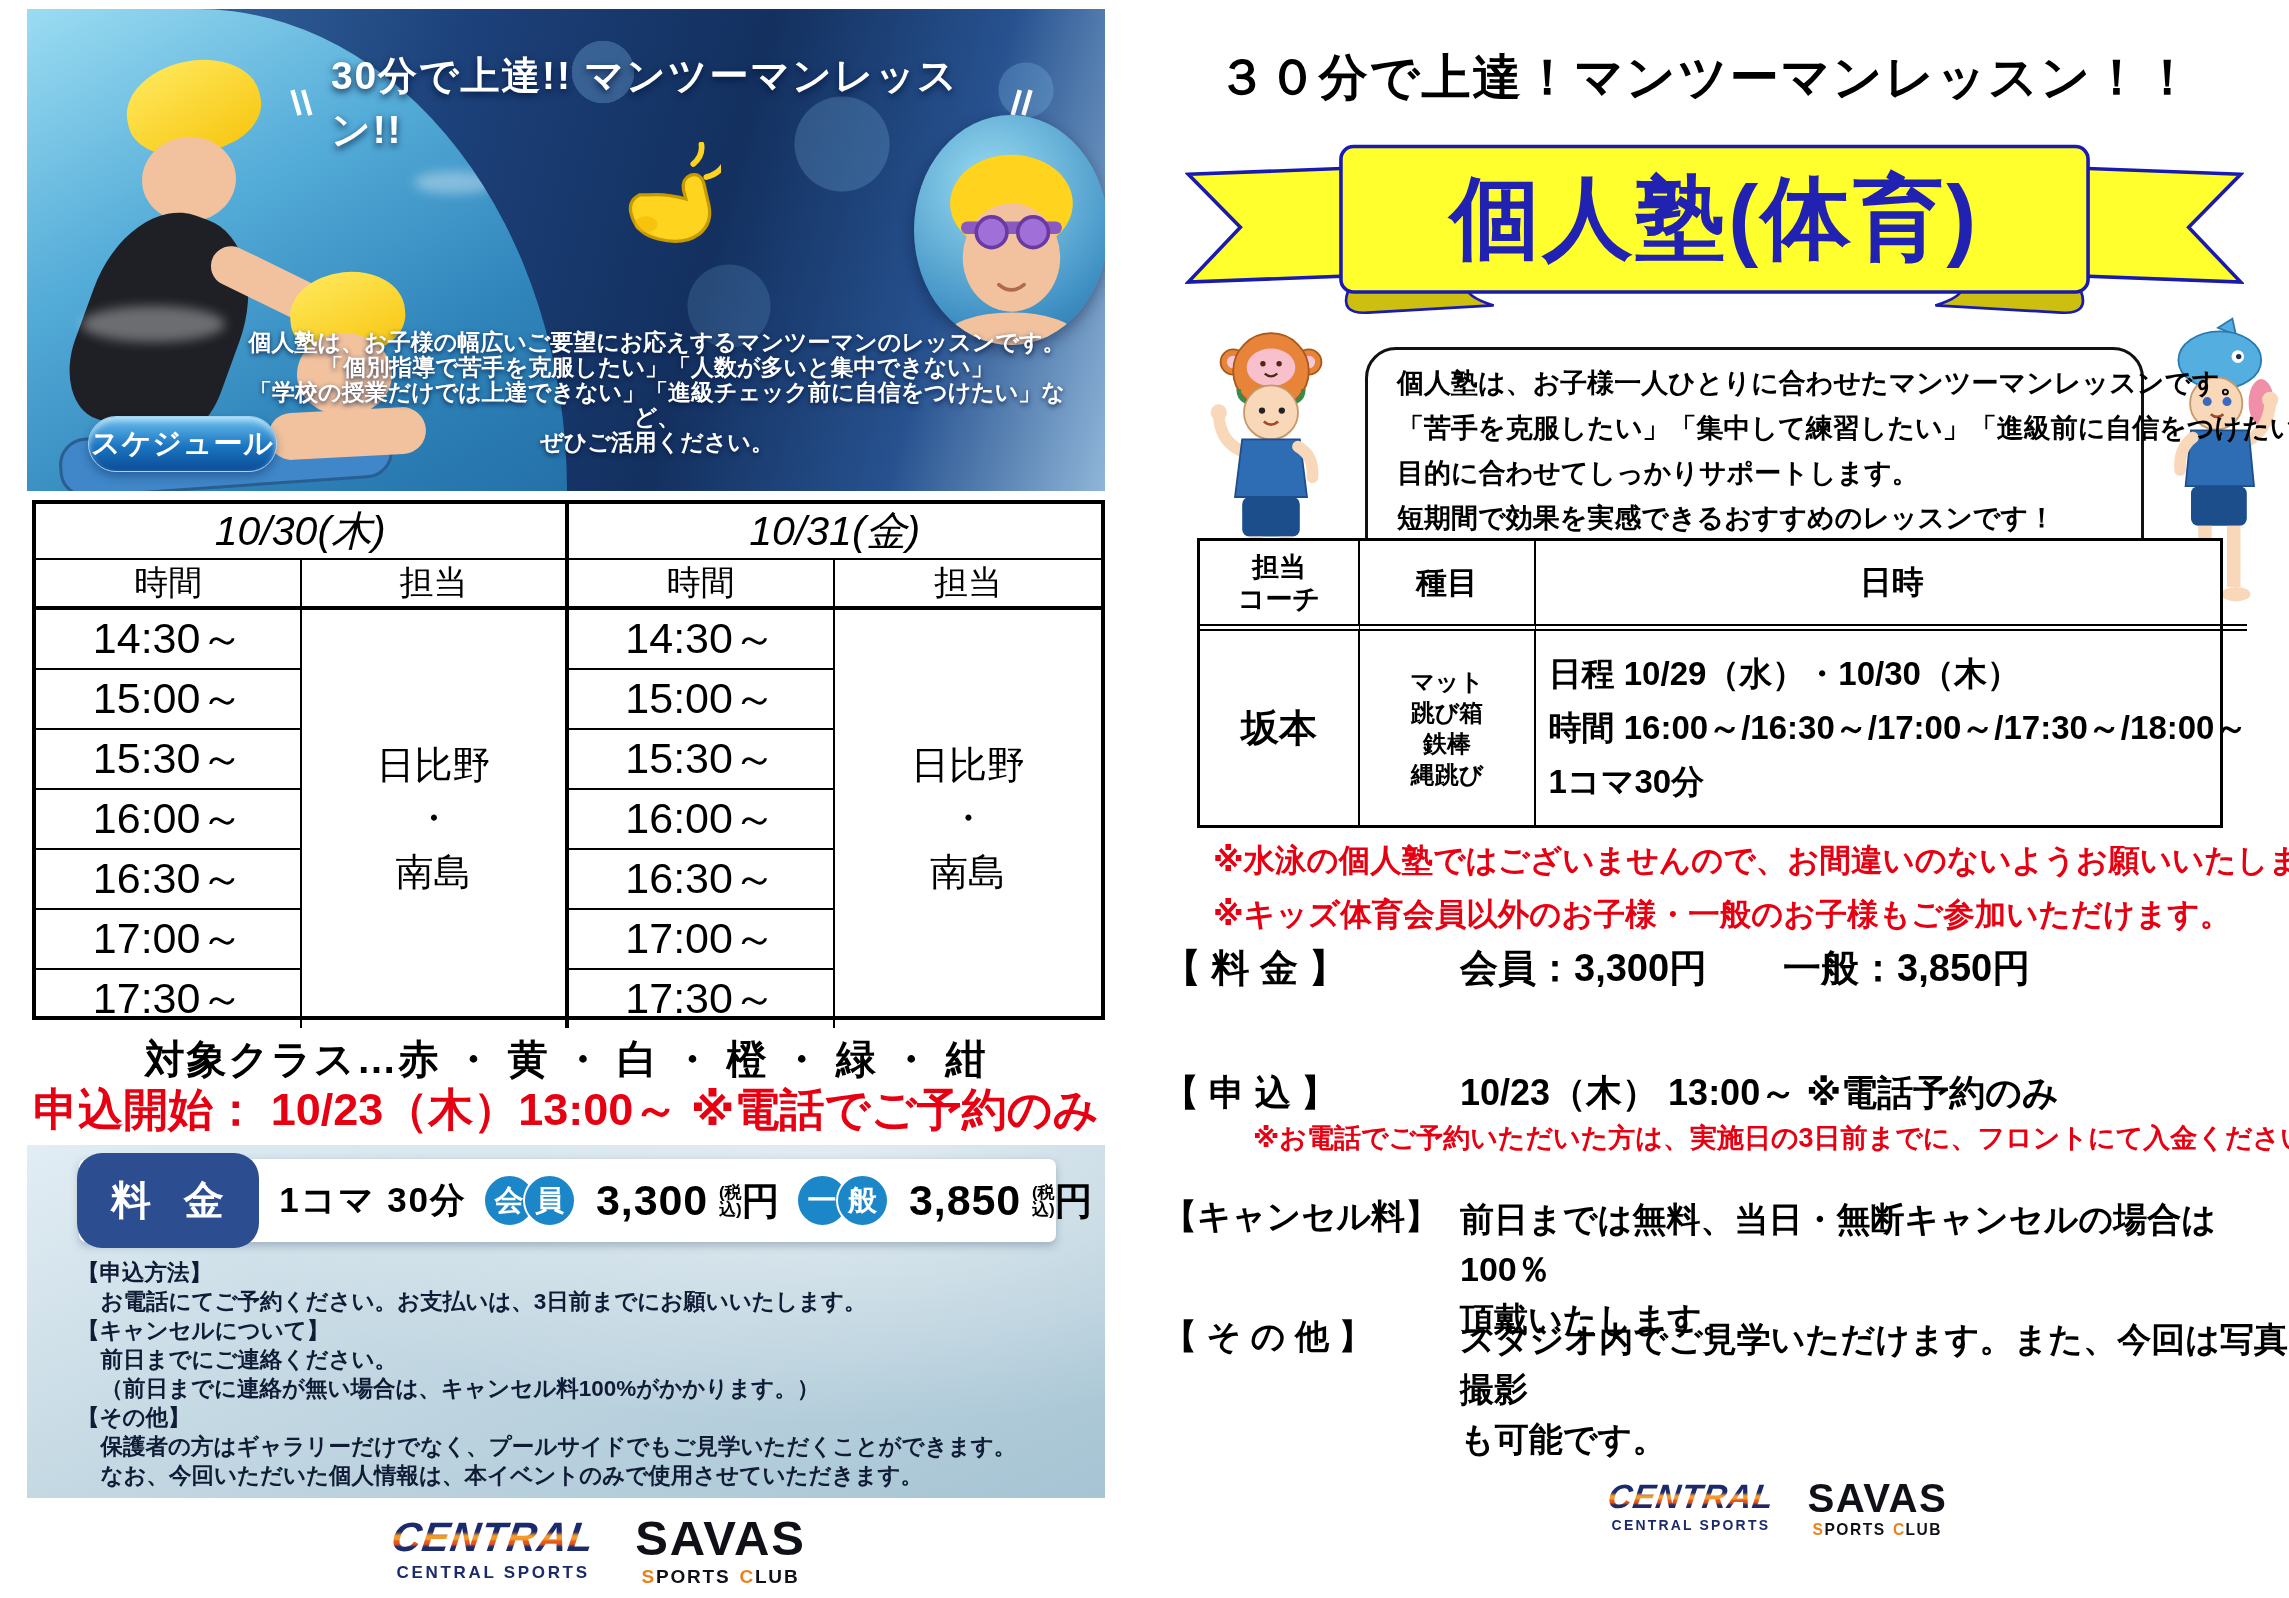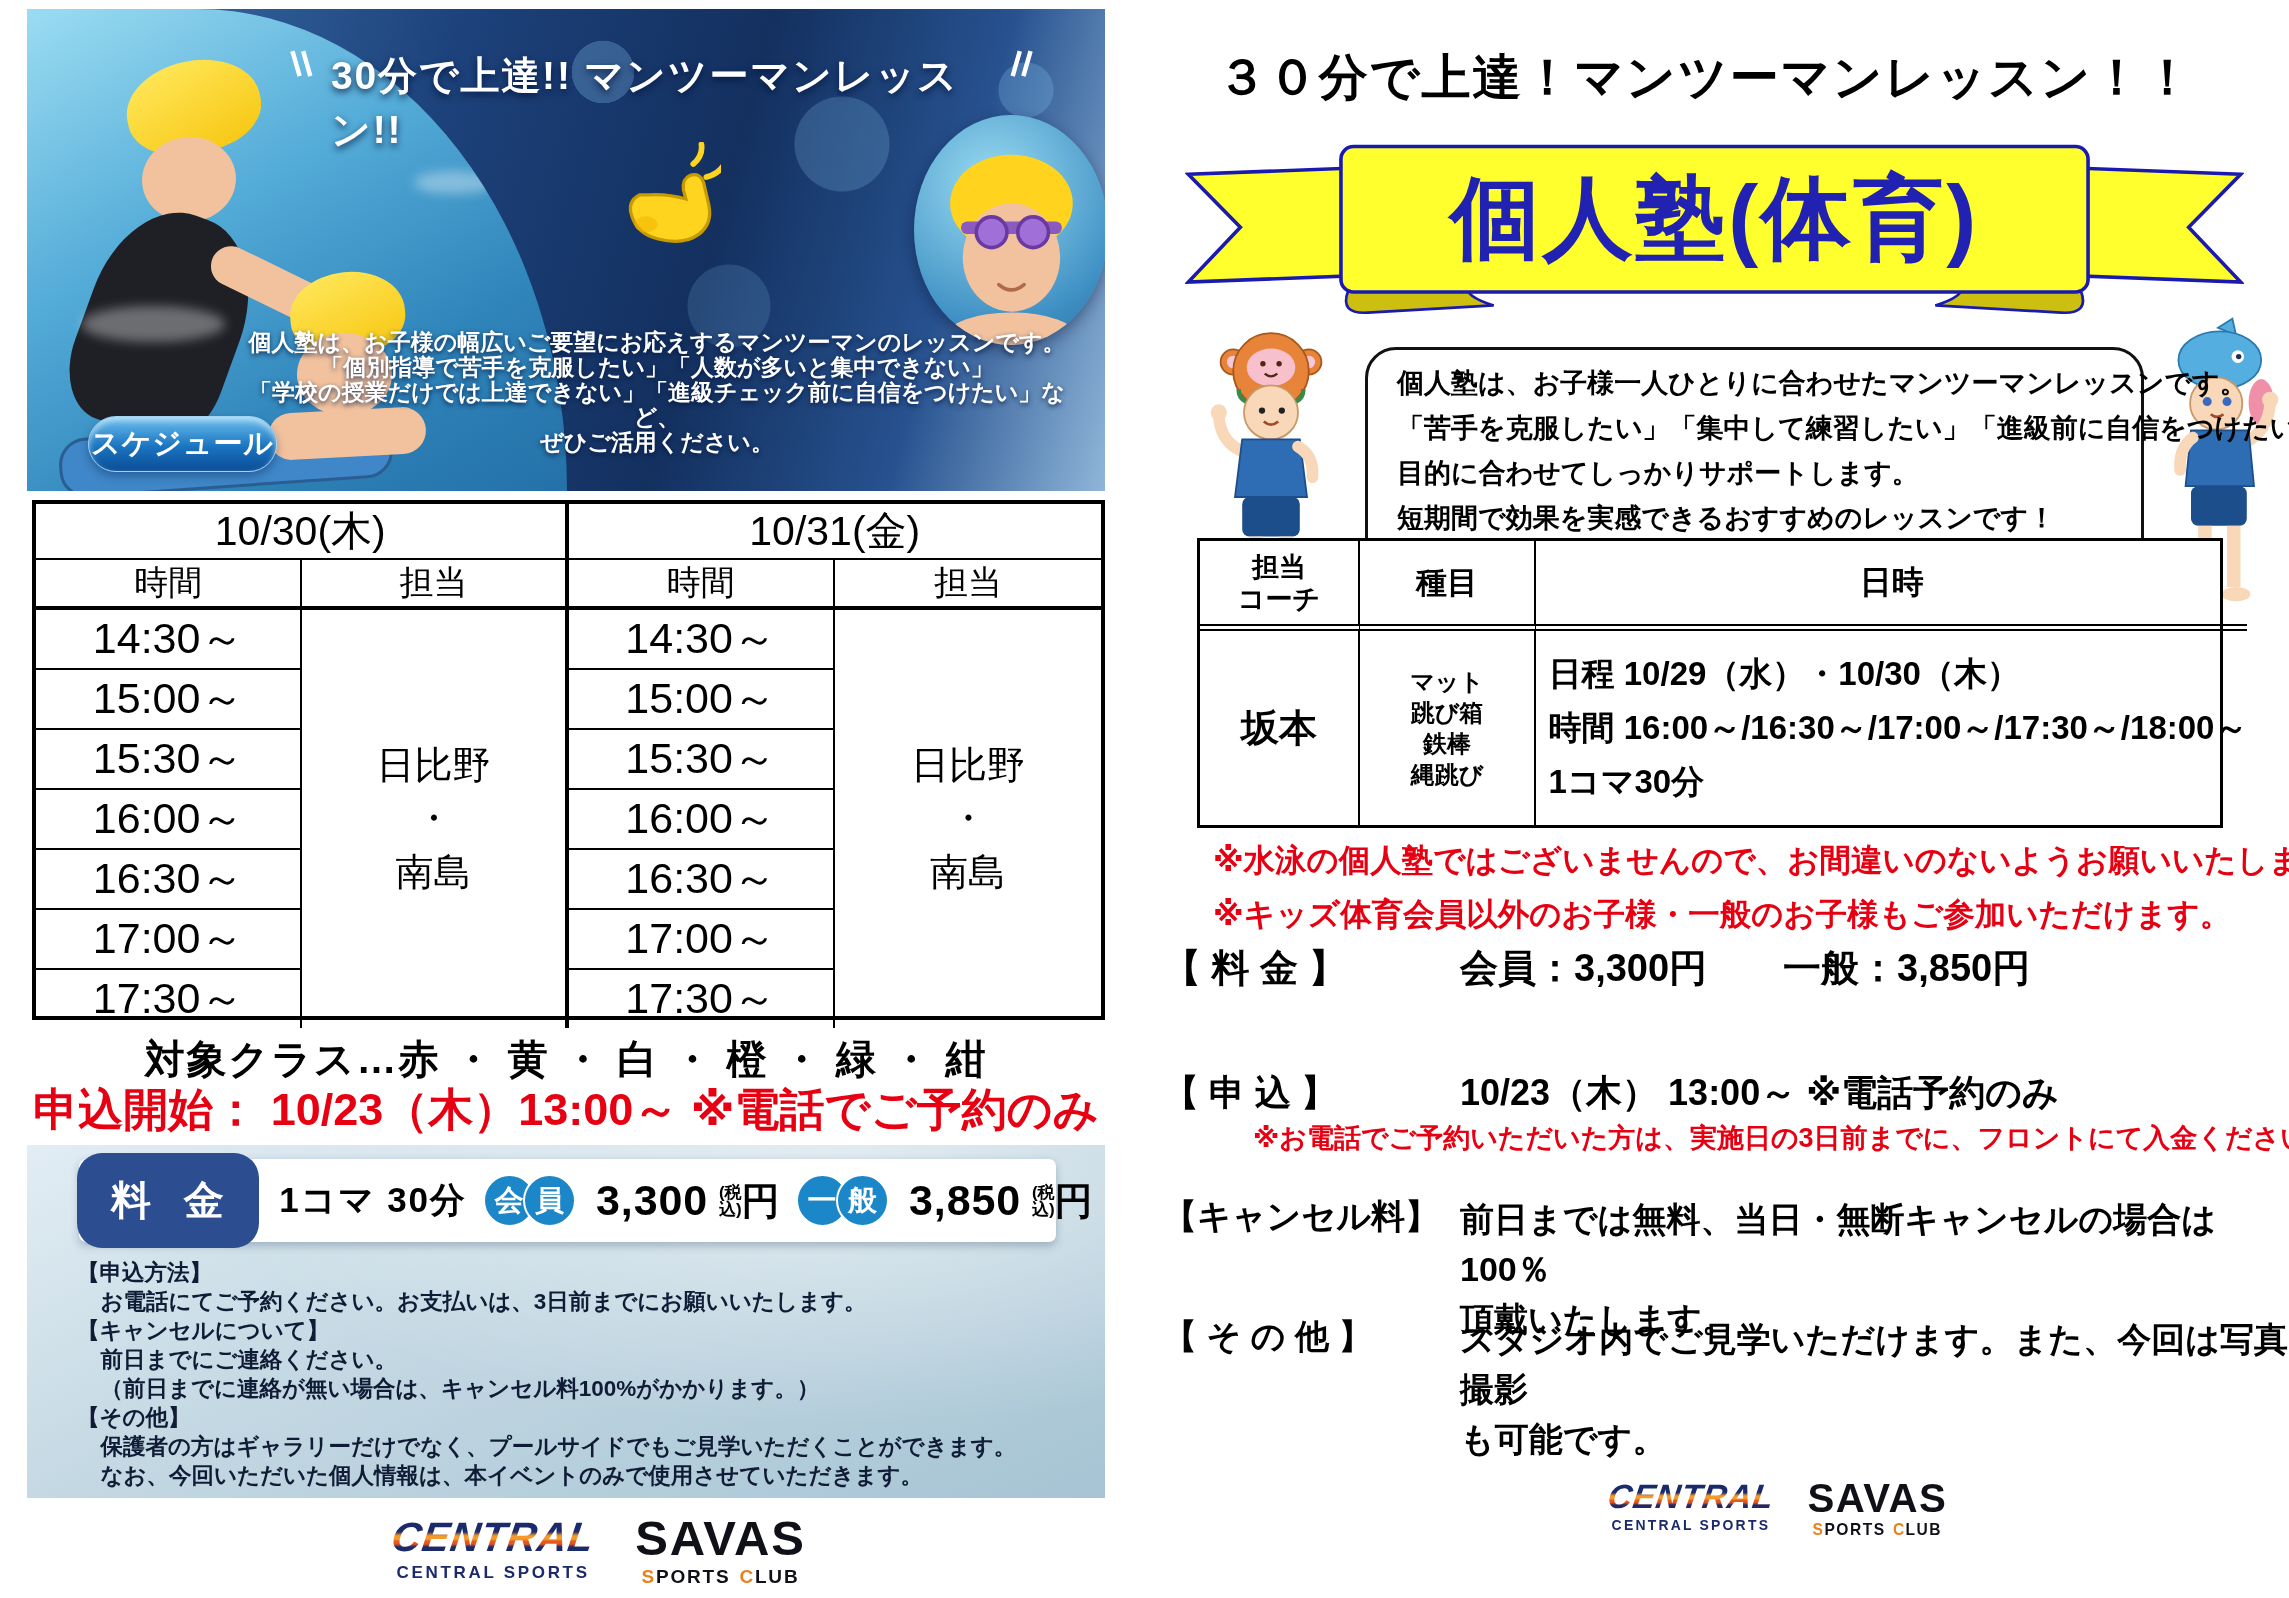--- a/index.html
+++ b/index.html
@@ -23,40 +23,40 @@
   .coach-body{left:59px;top:202px;width:155px;height:225px;background:#1e2026;border-radius:46% 46% 30% 30%;transform:rotate(20deg);}
   .coach-arm{left:178px;top:263px;width:158px;height:40px;background:#f2c29e;border-radius:21.6px;transform:rotate(26deg);}
   .kid-cap{left:263px;top:263px;width:115px;height:83px;background:linear-gradient(160deg,#ffe95e,#f7c50e);border-radius:52% 52% 46% 46%;transform:rotate(-6deg);}
   .kid-face{left:270px;top:324px;width:95px;height:83px;background:#f2c29e;border-radius:50%;}
   .kid-arms{left:241px;top:401px;width:158px;height:47px;background:#f2c29e;border-radius:25px;transform:rotate(-3deg);}
   .kickboard{left:32px;top:419px;width:328px;height:54px;background:#3f87c8;border:3.6px solid #2a5d92;border-radius:27px;transform:rotate(-4deg);}
   .glint{background:rgba(255,255,255,.35);filter:blur(5.4px);border-radius:50%;}
   .g1{left:54px;top:297px;width:144px;height:36px;}
   .g2{left:387px;top:162px;width:81px;height:23.4px;}
 
-  .hero-tagline{position:absolute;left:261px;top:40px;width:747px;display:flex;align-items:flex-start;justify-content:center;gap:18px;
+  .hero-tagline{position:absolute;left:261px;top:40px;width:747px;display:flex;align-items:center;justify-content:center;gap:18px;
     color:#fff;font-size:39px;font-weight:800;letter-spacing:1.8px;text-shadow:0 2.7px 7.2px rgba(0,20,60,.85);}
   .tick{width:25px;height:31px;flex:0 0 auto;}
   .title-row{position:absolute;left:252px;top:86px;width:774px;display:flex;align-items:flex-start;justify-content:center;}
   .hero-title{font-size:171px;font-weight:900;letter-spacing:7.2px;line-height:1.05;color:#ffdf2e;
     -webkit-text-stroke:6.3px #16306b;paint-order:stroke fill;text-shadow:0 12.6px 20px rgba(0,10,40,.5);}
   .hand{width:106px;height:119px;margin-top:47px;margin-left:3.6px;flex:0 0 auto;}
   .swimmer-girl{position:absolute;left:887px;top:106px;width:194px;height:230px;border-radius:50%;overflow:hidden;
     background:radial-gradient(circle at 40% 30%,#9adcf2,#3f90c4 70%,#2a6ea2);box-shadow:0 5.4px 14.4px rgba(0,10,40,.4);}
   .hero-desc{position:absolute;left:207px;top:297px;width:846px;text-align:center;color:#fff;
     font-size:23px;font-weight:700;line-height:25px;text-shadow:0 1.8px 5.4px rgba(0,20,60,.85);margin-top:24px;}
   .schedule-badge{position:absolute;left:61px;top:407px;width:187px;height:54px;border-radius:29px;z-index:3;
     background:linear-gradient(180deg,#6cc0ee 0%,#1a74c0 55%,#0b4d97 100%);
     border:1.8px solid #9fd4f2;box-shadow:0 4.5px 9px rgba(0,30,80,.35), inset 0 3.6px 6.3px rgba(255,255,255,.55);
     color:#fff;font-size:29px;font-weight:800;display:flex;align-items:center;justify-content:center;letter-spacing:0.9px;}
 
   .schedule-table{position:absolute;left:32px;top:500px;width:1073px;height:520px;border:4.5px solid #000;background:#fff;
     box-sizing:border-box;display:grid;grid-template-columns:1fr 1fr 1fr 1fr;grid-template-rows:56px 50px repeat(7,1fr);}
   .cell{border-right:2.7px solid #000;border-bottom:2.7px solid #000;display:flex;align-items:center;justify-content:center;box-sizing:border-box;}
-  .date-cell{font-size:41px;font-weight:500;}
+  .date-cell{font-size:41px;font-weight:500;font-style:italic;}
   .d1{grid-column:1/3;border-right:4.5px solid #000;}
   .d2{grid-column:3/5;border-right:none;}
   .colhead{font-size:34px;font-weight:500;border-bottom:4.5px solid #000;}
   .bR{border-right:4.5px solid #000;}
   .noR{border-right:none;}
   .time-cell{font-size:43px;font-weight:400;}
   .staff-cell{grid-row:3/10;border-bottom:none;font-size:38px;font-weight:500;flex-direction:column;line-height:1.4;}
   .noB{border-bottom:none;}
 
   .target-class{position:absolute;left:27px;top:1032px;width:1078px;text-align:center;font-size:40px;font-weight:800;letter-spacing:1.8px;}

